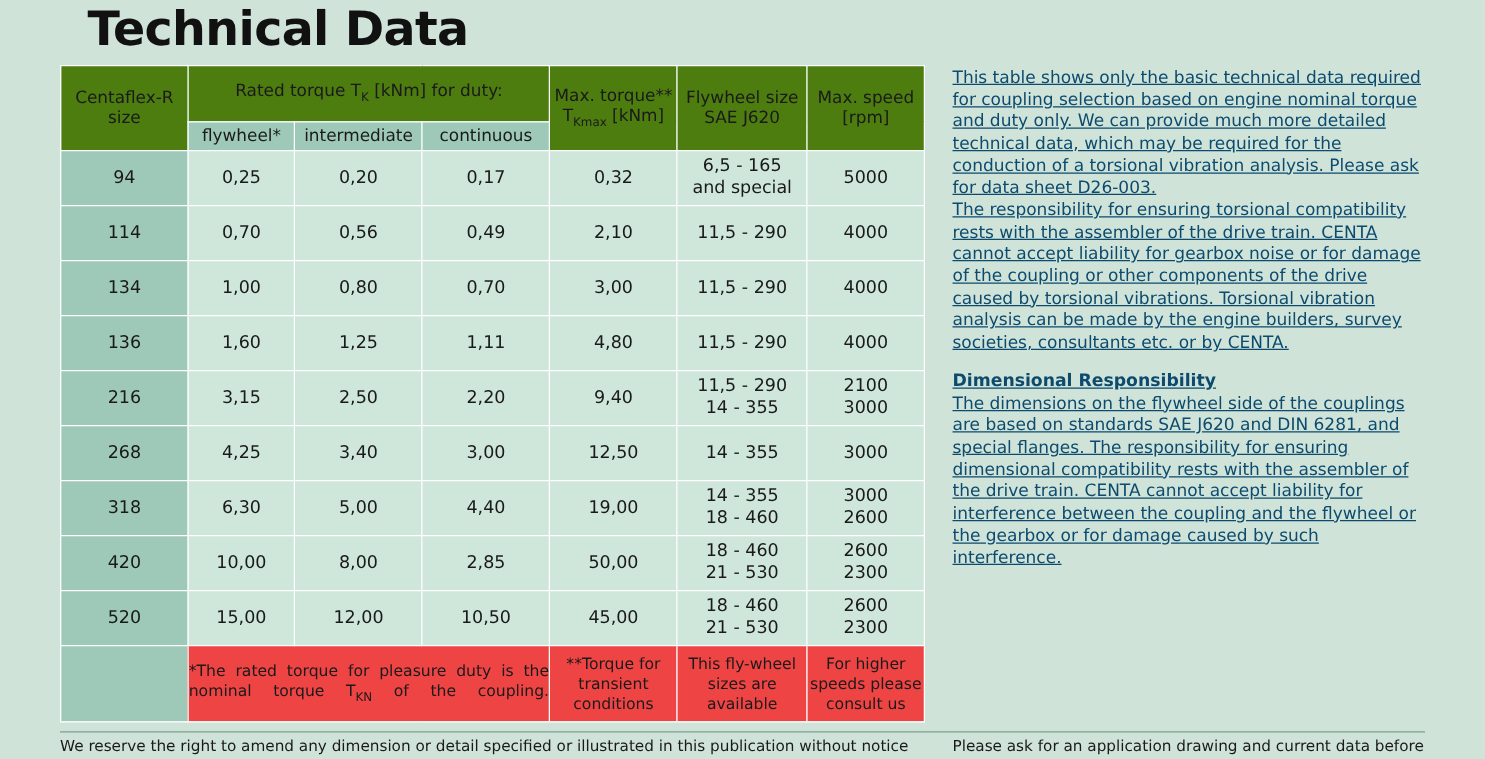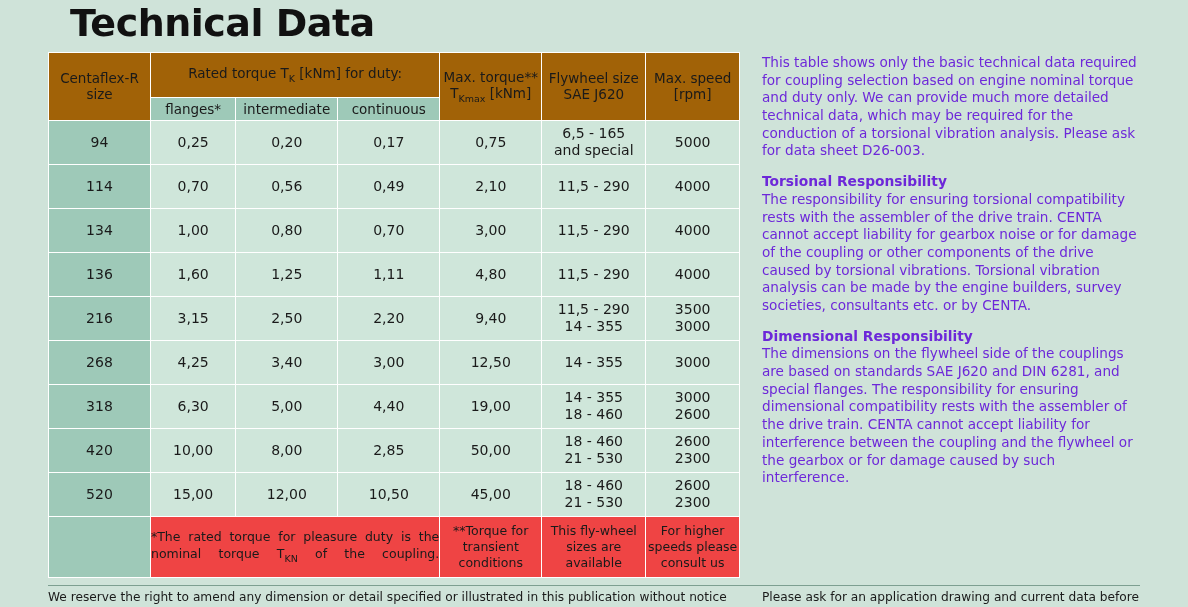--- a/index.html
+++ b/index.html
@@ -56,21 +56,21 @@
     background: #9ec9b8;
     height: 44px;
     line-height: 1.22;
     font-size: 13.5px;
     padding: 3px 4px;
   }
   thead td.sub {
     height: 22px;
   }
   .hdr-top {
-    background: #a16207;
+    background: #4d7c0f;
   }
   tbody td {
     background: #cfe6da;
     height: 43px;
     font-size: 14px;
   }
   tbody td.sizecell {
     background: #9ec9b8;
     margin-left: 20px;
   }
@@ -96,21 +96,22 @@
     font-size: 9.5px;
     vertical-align: sub;
   }
   
   .text-col {
     flex: 1 1 auto;
     padding-left: 22px;
     padding-top: 2px;
     font-size: 13.6px;
     line-height: 1.30;
-    color: #6d28d9;
+    color: #0c4a6e;
+    text-decoration: underline;
   }
   .text-col p {
     margin: 0 0 0 0;
   }
   .text-col h3 {
     font-size: 13.8px;
     font-weight: bold;
     margin: 13px 0 0 0;
   }
   
@@ -170,32 +171,32 @@
             <td rowspan="2" class="hdr-top">
               <span>Flywheel size</span><br>
               <span>SAE J620</span>
             </td>
             <td rowspan="2" class="hdr-top">
               <span>Max. speed</span><br>
               <span>[rpm]</span>
             </td>
           </tr>
           <tr>
-            <td class="sub">flanges*</td>
+            <td class="sub">flywheel*</td>
             <td class="sub">intermediate</td>
             <td class="sub">continuous</td>
           </tr>
         </thead>
         <tbody id="tbody-rows">
             <tr>
               <td class="sizecell">94</td>
               <td>0,25</td>
               <td>0,20</td>
               <td>0,17</td>
-              <td>0,75</td>
+              <td>0,32</td>
               <td class="two-line"><span>6,5 - 165</span><br><span>and special</span></td>
               <td>5000</td>
             </tr>
             <tr>
               <td class="sizecell">114</td>
               <td>0,70</td>
               <td>0,56</td>
               <td>0,49</td>
               <td>2,10</td>
               <td>11,5 - 290</td>
@@ -219,21 +220,21 @@
               <td>11,5 - 290</td>
               <td>4000</td>
             </tr>
             <tr>
               <td class="sizecell">216</td>
               <td>3,15</td>
               <td>2,50</td>
               <td>2,20</td>
               <td>9,40</td>
               <td class="two-line"><span>11,5 - 290</span><br><span>14 - 355</span></td>
-              <td class="two-line"><span>3500</span><br><span>3000</span></td>
+              <td class="two-line"><span>2100</span><br><span>3000</span></td>
             </tr>
             <tr>
               <td class="sizecell">268</td>
               <td>4,25</td>
               <td>3,40</td>
               <td>3,00</td>
               <td>12,50</td>
               <td>14 - 355</td>
               <td>3000</td>
             </tr>
@@ -274,21 +275,20 @@
             <td>**Torque for transient conditions</td>
             <td>This fly-wheel sizes are available</td>
             <td>For higher speeds please consult us</td>
           </tr>
         </tfoot>
       </table>
     </div>
 
     <div class="text-col">
       <p>This table shows only the basic technical data required for coupling selection based on engine nominal torque and duty only. We can provide much more detailed technical data, which may be required for the conduction of a torsional vibration analysis. Please ask for data sheet D26-003.</p>
-      <h3>Torsional Responsibility</h3>
       <p>The responsibility for ensuring torsional compatibility rests with the assembler of the drive train. CENTA cannot accept liability for gearbox noise or for damage of the coupling or other components of the drive caused by torsional vibrations. Torsional vibration analysis can be made by the engine builders, survey societies, consultants etc. or by CENTA.</p>
       <h3>Dimensional Responsibility</h3>
       <p>The dimensions on the flywheel side of the couplings are based on standards SAE J620 and DIN 6281, and special flanges. The responsibility for ensuring dimensional compatibility rests with the assembler of the drive train. CENTA cannot accept liability for interference between the coupling and the flywheel or the gearbox or for damage caused by such interference.</p>
     </div>
 
   </div>
 
   <div class="footnotes">
     <div class="fn-left">We reserve the right to amend any dimension or detail specified or illustrated in this publication without notice and without incurring any obligation to provide such modification to such couplings previously delivered.</div>
     <div class="fn-right">Please ask for an application drawing and current data before making detailed coupling selection.</div>

